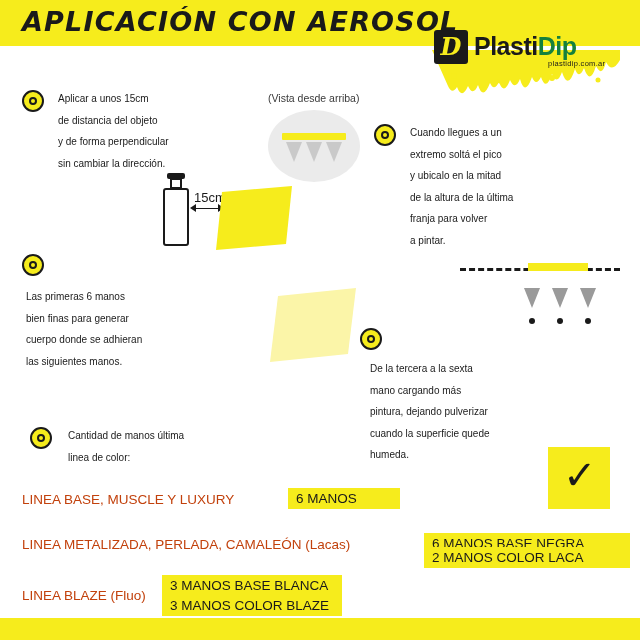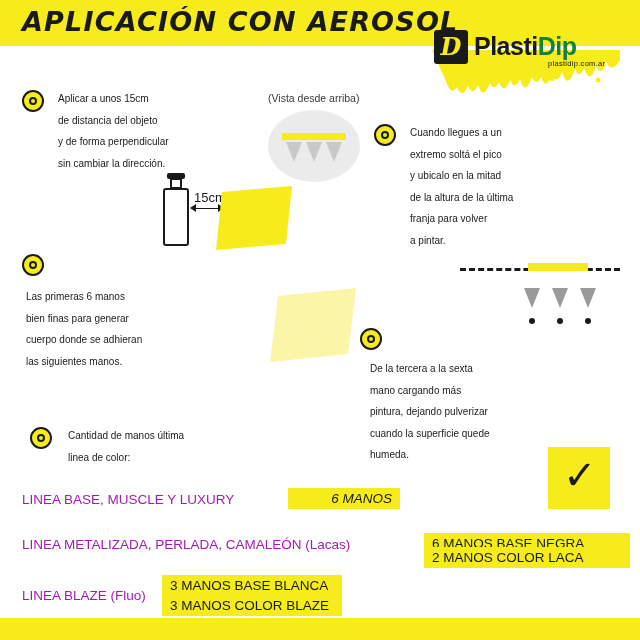--- a/index.html
+++ b/index.html
@@ -129,21 +129,21 @@
   .check-box{
     position:absolute;left:548px;top:447px;width:62px;height:62px;background:#f6ec1c;
   }
   .check-mark{
     position:absolute;left:563px;top:455px;font-size:40px;line-height:40px;color:#1a1a1a;
     font-family:"DejaVu Sans", sans-serif;
   }
 
   
   .row-label{
-    position:absolute;font-size:13.5px;color:#a21caf;white-space:nowrap;
+    position:absolute;font-size:13.5px;color:#c2410c;white-space:nowrap;
   }
   .chip{
     position:absolute;background:#f6ec1c;font-size:13.5px;color:#1a1a1a;
     padding:3px 8px;box-sizing:border-box;white-space:nowrap;
   }
   .footer-bar{
     position:absolute;left:0;top:618px;width:640px;height:22px;background:#f6ec1c;
   }
 </style>
 </head>
@@ -230,21 +230,21 @@
 humeda.</div>
 
   <div class="check-box"></div>
   <div class="check-mark">✓</div>
 
   <div class="bullet" style="left:30px;top:427px;"></div>
   <div class="para" style="left:68px;top:425px;width:250px;">Cantidad de manos última
 linea de color:</div>
 
   <div class="row-label" style="left:22px;top:492px;">LINEA BASE, MUSCLE Y LUXURY</div>
-  <div class="chip" style="left:288px;top:488px;width:112px;text-align:right;font-style:italic;">6 MANOS</div>
+  <div class="chip" style="left:288px;top:488px;width:112px;text-align:left;">6 MANOS</div>
 
   <div class="row-label" style="left:22px;top:537px;">LINEA METALIZADA, PERLADA, CAMALEÓN (Lacas)</div>
   <div class="chip" style="left:424px;top:533px;width:206px;">6 MANOS BASE NEGRA</div>
   <div class="chip" style="left:424px;top:547px;width:206px;">2 MANOS COLOR LACA</div>
 
   <div class="row-label" style="left:22px;top:588px;">LINEA BLAZE (Fluo)</div>
   <div class="chip" style="left:162px;top:575px;width:180px;">3 MANOS BASE BLANCA</div>
   <div class="chip" style="left:162px;top:595px;width:180px;">3 MANOS COLOR BLAZE</div>
 
   <div class="footer-bar"></div>

